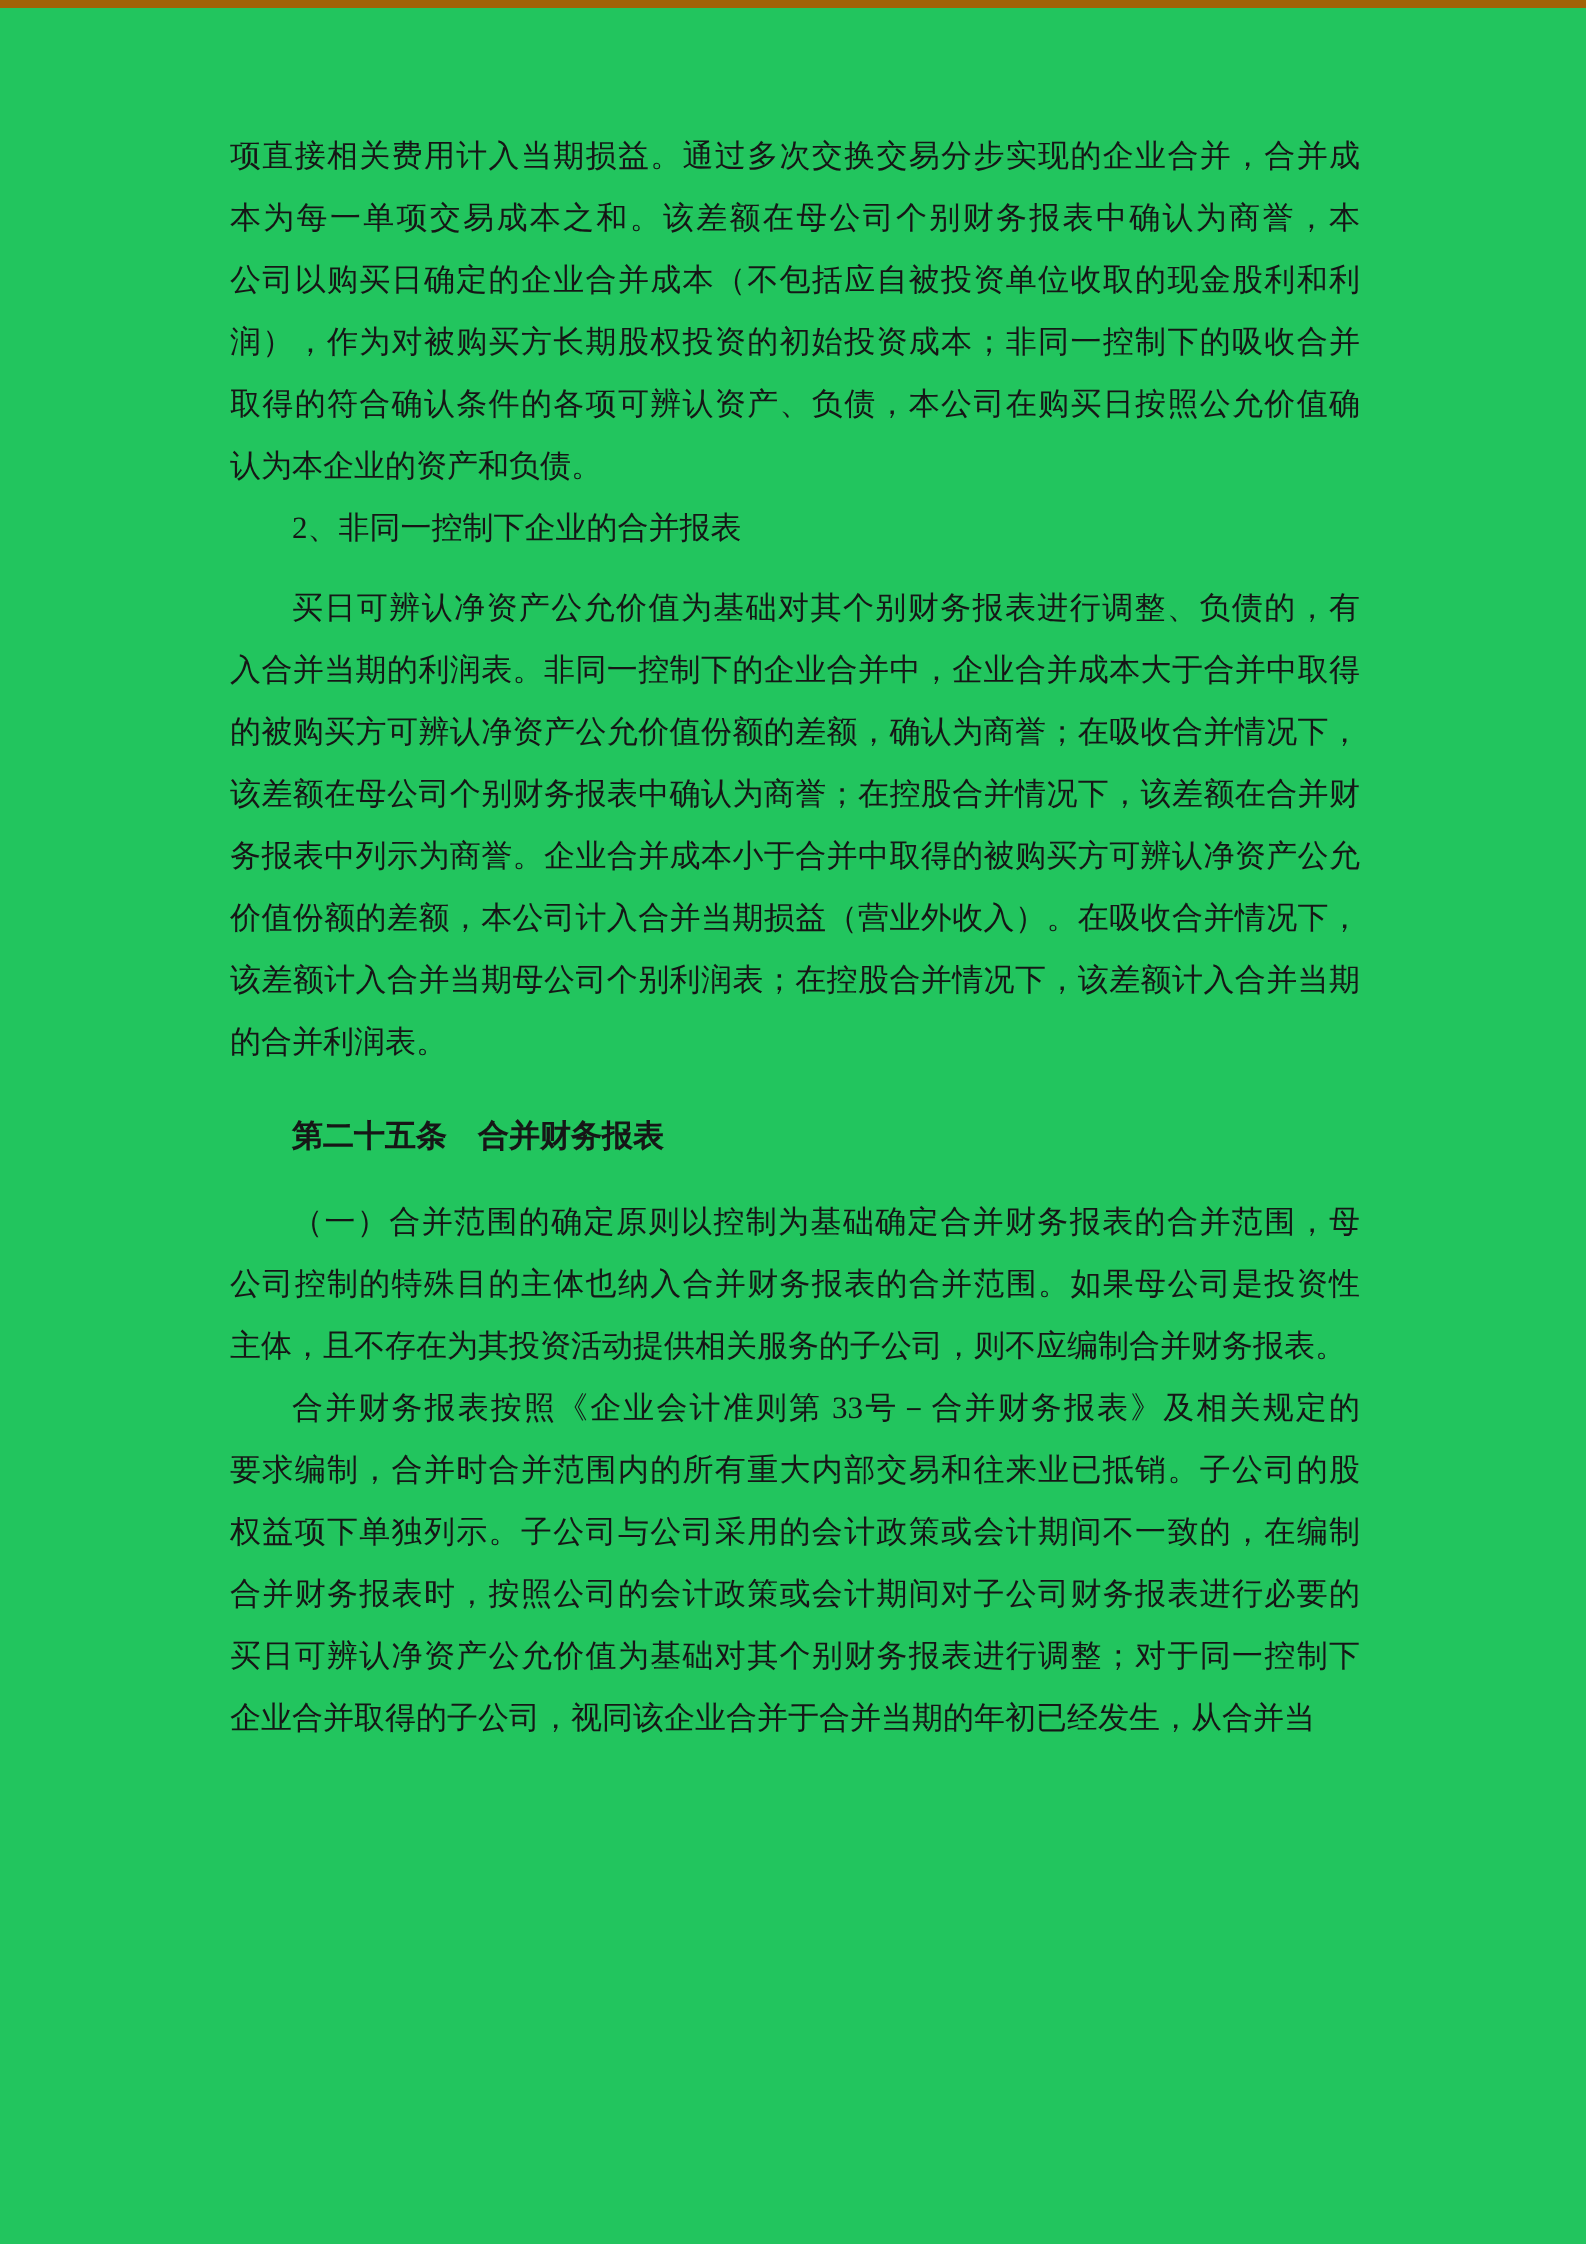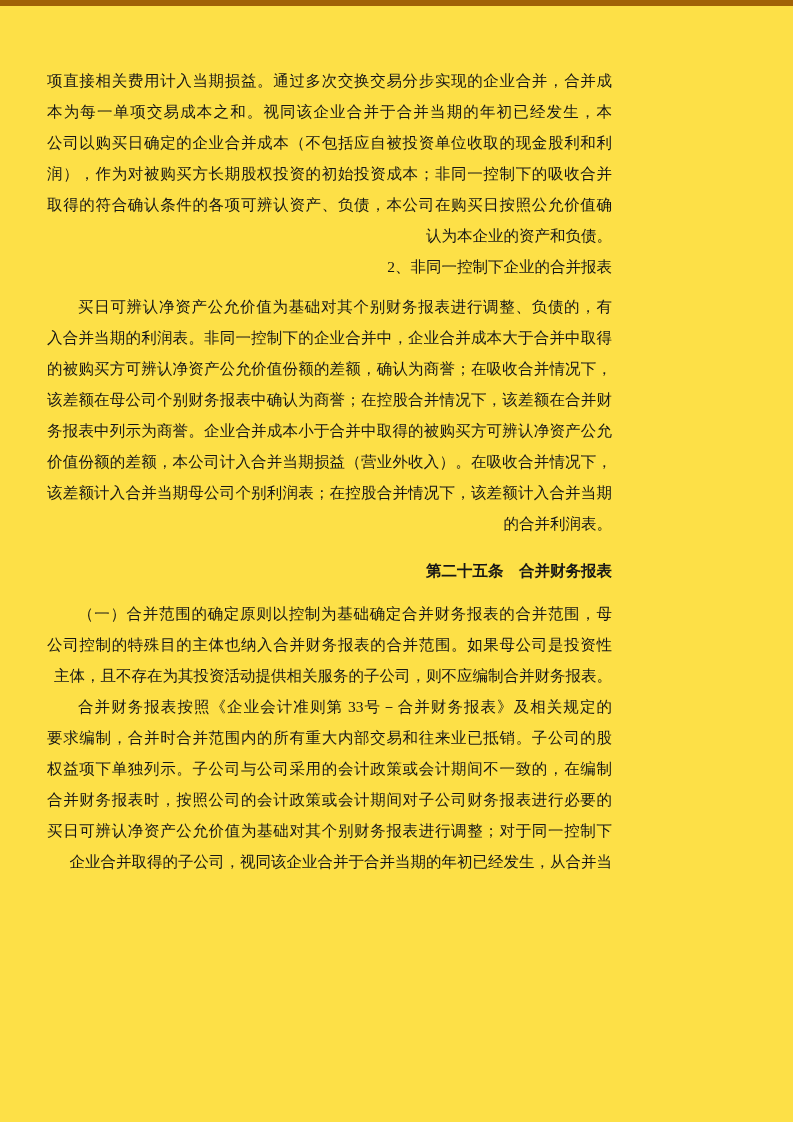--- a/index.html
+++ b/index.html
@@ -9,61 +9,61 @@
   }
   body {
     width: 793px;
     height: 1122px;
     overflow: hidden;
   }
   .page {
     box-sizing: border-box;
     width: 793px;
     height: 1122px;
-    background: #fde047;
-    border-top: 6px solid #a16207;
-    padding: 59px 113px 0 47px;
+    background: #22c55e;
+    border-top: 4px solid #a16207;
+    padding: 59px 113px 0 115px;
     font-family: "Liberation Serif", "DejaVu Serif", serif;
     font-size: 15.5px;
     color: #161616;
   }
   .doc-body {
     width: 565px;
   }
   .block {
     margin: 0;
   }
   
   .b1 { margin-bottom: 9px; }
   .b3 { margin-top: 16px; margin-bottom: 12px; }
   .b5 { margin-top: 10px; margin-bottom: 14px; }
   .bold .line { font-weight: 700; }
   .line {
     line-height: 31px;
-    text-align: right;
+    text-align: left;
     white-space: normal;
   }
   
   .line.jl {
     text-align: justify;
     text-align-last: justify;
   }
   
   .line.ind {
     text-indent: 2em;
   }
 </style>
 </head>
 <body>
 
 <div class="page">
   <div class="doc-body" id="doc">
       <div class="block b0">
         <div class="line jl">项直接相关费用计入当期损益。通过多次交换交易分步实现的企业合并，合并成</div>
-        <div class="line jl">本为每一单项交易成本之和。视同该企业合并于合并当期的年初已经发生，本</div>
+        <div class="line jl">本为每一单项交易成本之和。该差额在母公司个别财务报表中确认为商誉，本</div>
         <div class="line jl">公司以购买日确定的企业合并成本（不包括应自被投资单位收取的现金股利和利</div>
         <div class="line jl">润），作为对被购买方长期股权投资的初始投资成本；非同一控制下的吸收合并</div>
         <div class="line jl">取得的符合确认条件的各项可辨认资产、负债，本公司在购买日按照公允价值确</div>
         <div class="line">认为本企业的资产和负债。</div>
       </div>
       <div class="block b1">
         <div class="line ind">2、非同一控制下企业的合并报表</div>
       </div>
       <div class="block b2">
         <div class="line jl ind">买日可辨认净资产公允价值为基础对其个别财务报表进行调整、负债的，有</div>

